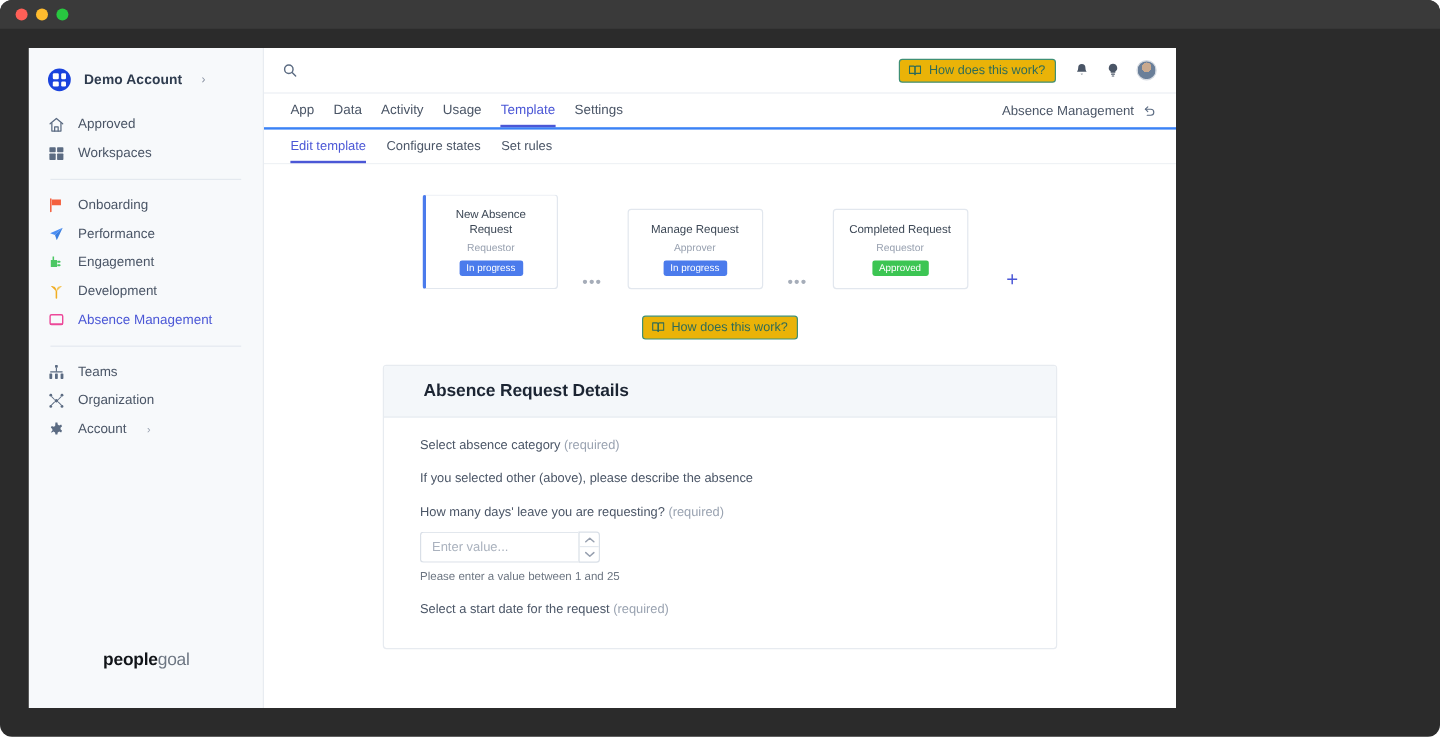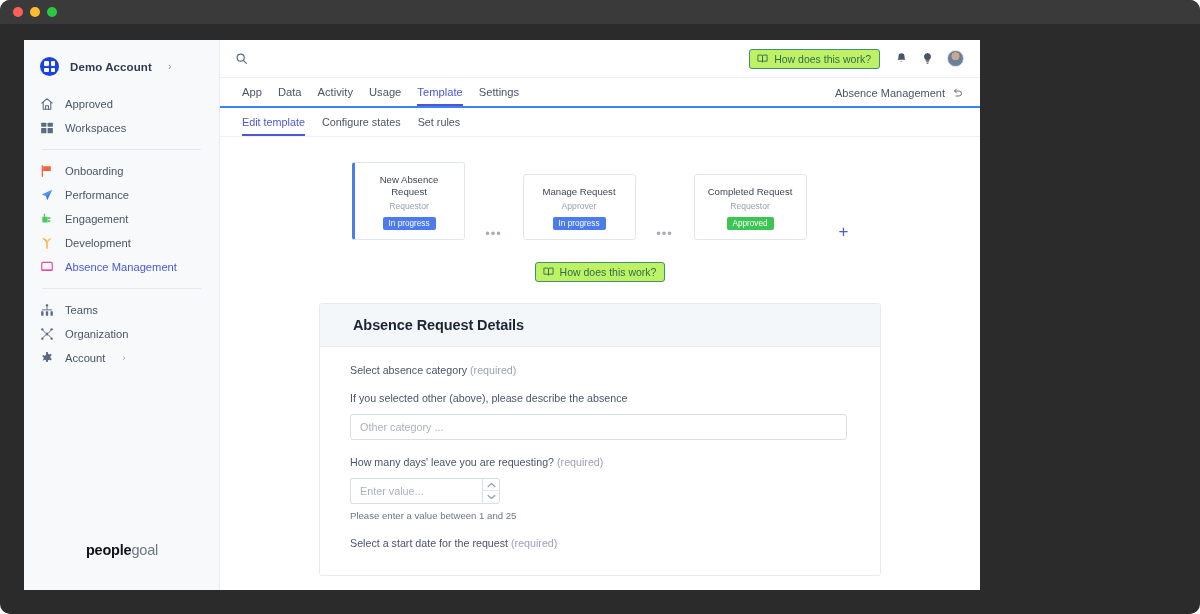--- a/index.html
+++ b/index.html
@@ -94,21 +94,21 @@
     border: none; outline: none; background: transparent;
     font-size: 11.5px; color: #2e3b4e;
     font-family: "Liberation Sans", sans-serif; width: 280px;
   }
   .search-input::placeholder { color: #7a8494; }
 
   .help-btn {
     display: flex; align-items: center; gap: 6px;
     border: 1px solid #3f8f74; border-radius: 3px;
     padding: 3px 8px 3px 7px;
-    font-size: 10.5px; color: #2f6b57; background: #bef264;
+    font-size: 10.5px; color: #2f6b57; background: #eab308;
     cursor: pointer;
   }
   .topicons { display: flex; align-items: center; gap: 13px; margin-left: 15px; }
   .avatar {
     width: 17px; height: 17px; border-radius: 50%;
     background: radial-gradient(circle at 50% 34%, #c9a98e 0 32%, #6a7f99 33% 100%);
     border: 1px solid #d6dbe2;
   }
 
   .tabbar {
@@ -496,21 +496,20 @@
               <div class="field-label">
                 <span>Select absence category</span>
                 <span class="req">(required)</span>
               </div>
             </div>
 
             <div class="field">
               <div class="field-label">
                 <span>If you selected other (above), please describe the absence</span>
               </div>
-              <input class="text-input" value="" placeholder="Other category ..." style="">
             </div>
 
             <div class="field">
               <div class="field-label">
                 <span>How many days' leave you are requesting?</span>
                 <span class="req">(required)</span>
               </div>
               <div class="num-wrap">
                 <input class="num-input" value="" placeholder="Enter value..." style="">
                 <div class="stepper">

